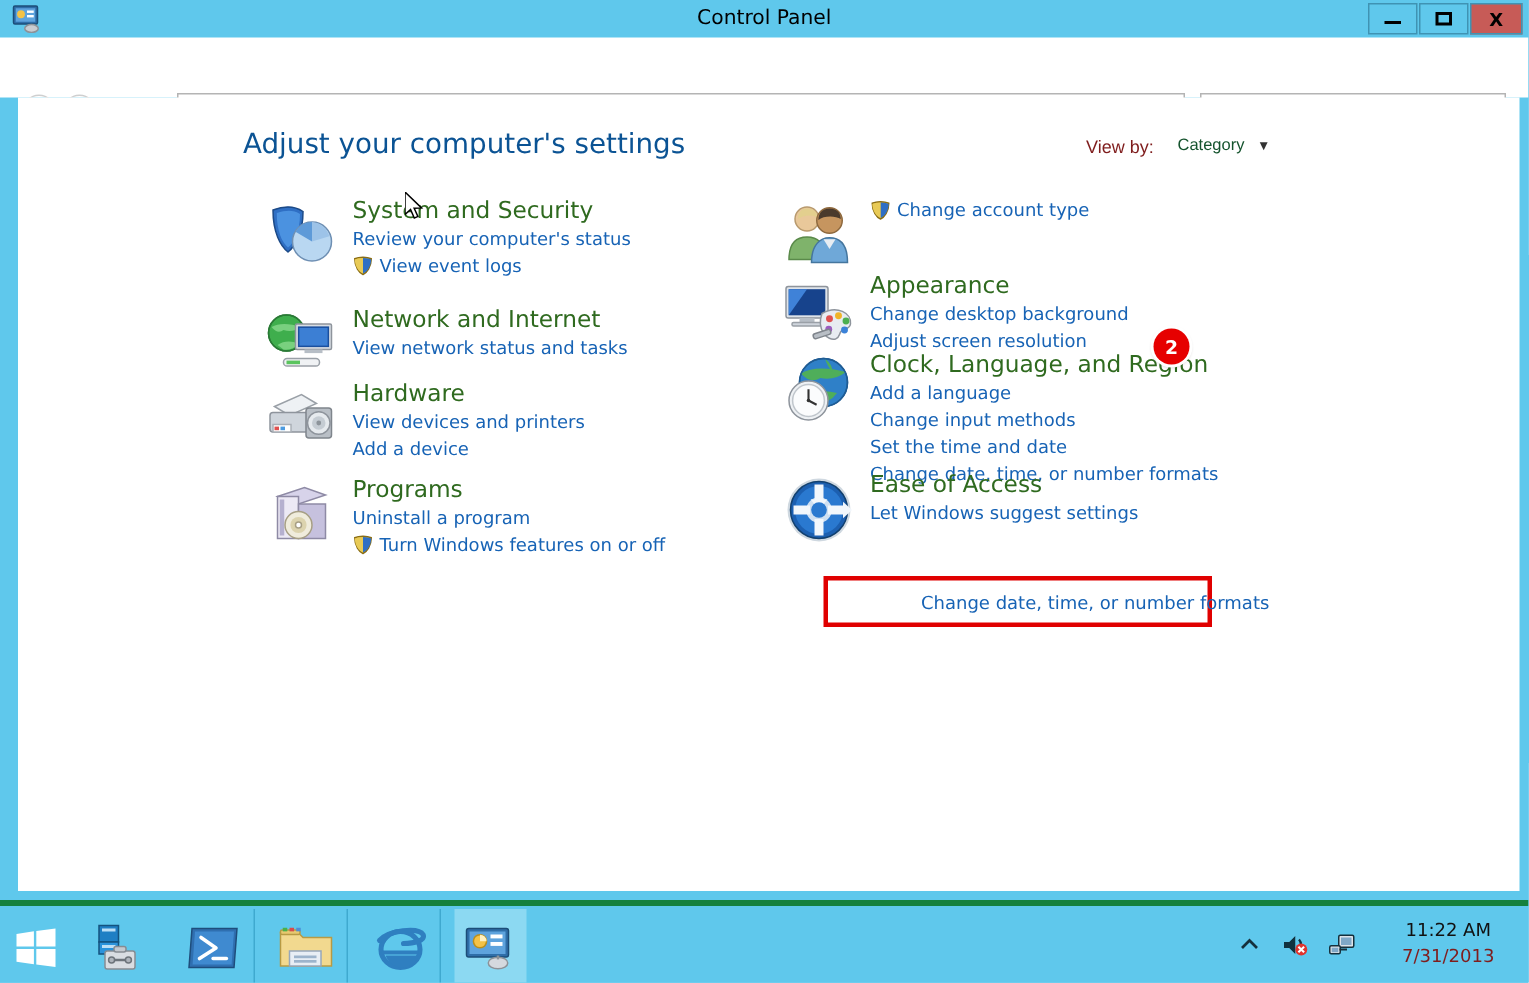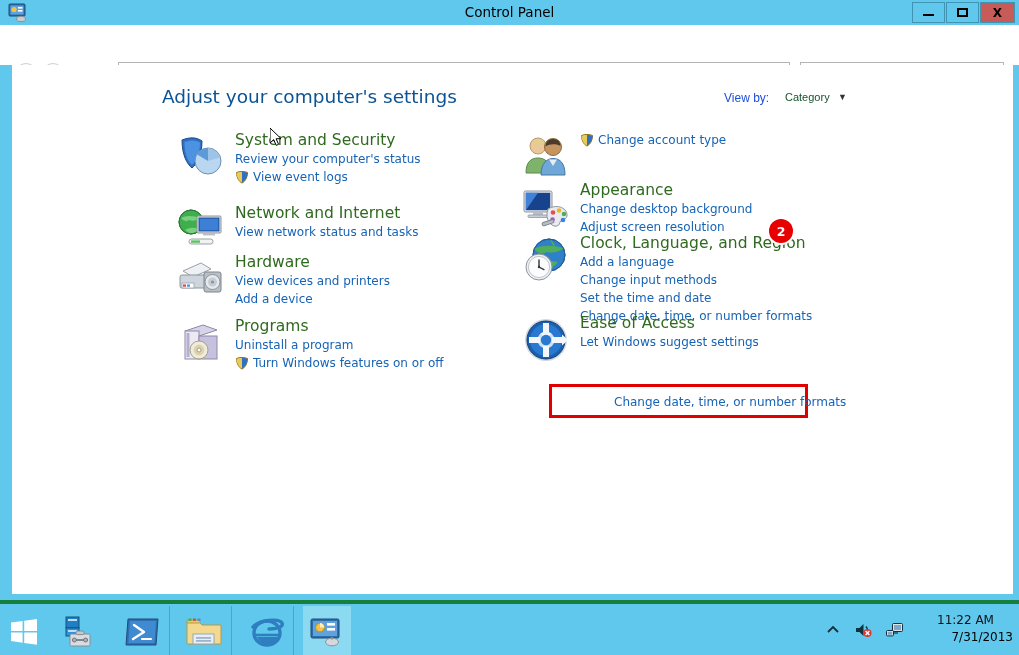--- a/index.html
+++ b/index.html
@@ -93,21 +93,21 @@
   #content {
     position: absolute; left: 12px; top: 65px; width: 1001px; height: 529px;
     background: #ffffff;
   }
   #pagetitle {
     position: absolute; left: 150px; top: 21px;
     font-size: 18.5px; color: #0b5394; font-weight: normal;
     font-family: "DejaVu Sans", sans-serif;
   }
   #viewby {
-    position: absolute; left: 712px; top: 26px; font-size: 12px; color: #1d4ed8;
+    position: absolute; left: 712px; top: 26px; font-size: 12px; color: #7f1d1d;
   }
   #viewby-value {
     position: absolute; left: 773px; top: 26px; font-size: 11px; color: #14532d;
   }
   #viewby-caret {
     position: absolute; left: 826px; top: 27px; font-size: 9px; color: #333;
   }
 
   .col { position: absolute; top: 66px; }
   #col-left  { left: 165px; width: 330px; }
@@ -186,22 +186,22 @@
   }
   .tray-icon { position: absolute; top: 18px; width: 18px; height: 18px; }
   #tray-up { left: 25px; }
   #tray-vol { left: 55px; }
   #tray-net { left: 86px; }
   #clock-time {
     position: absolute; left: 118px; top: 9px; width: 95px; text-align: center;
     font-size: 12px; color: #111; font-family: "DejaVu Sans", sans-serif;
   }
   #clock-date {
-    position: absolute; left: 118px; top: 26px; width: 95px; text-align: right;
-    font-size: 12px; color: #000000; font-family: "DejaVu Sans", sans-serif;
+    position: absolute; left: 118px; top: 26px; width: 95px; text-align: center;
+    font-size: 12px; color: #7f1d1d; font-family: "DejaVu Sans", sans-serif;
   }
   #watermark {
     position: absolute; left: 786px; top: 623px;
     font-size: 21px; color: #ffffff; opacity: 0.92;
     font-family: Liberation Mono, monospace; letter-spacing: 0px;
     white-space: nowrap;
     margin-top: 36px;
   }
 </style>
 </head>

